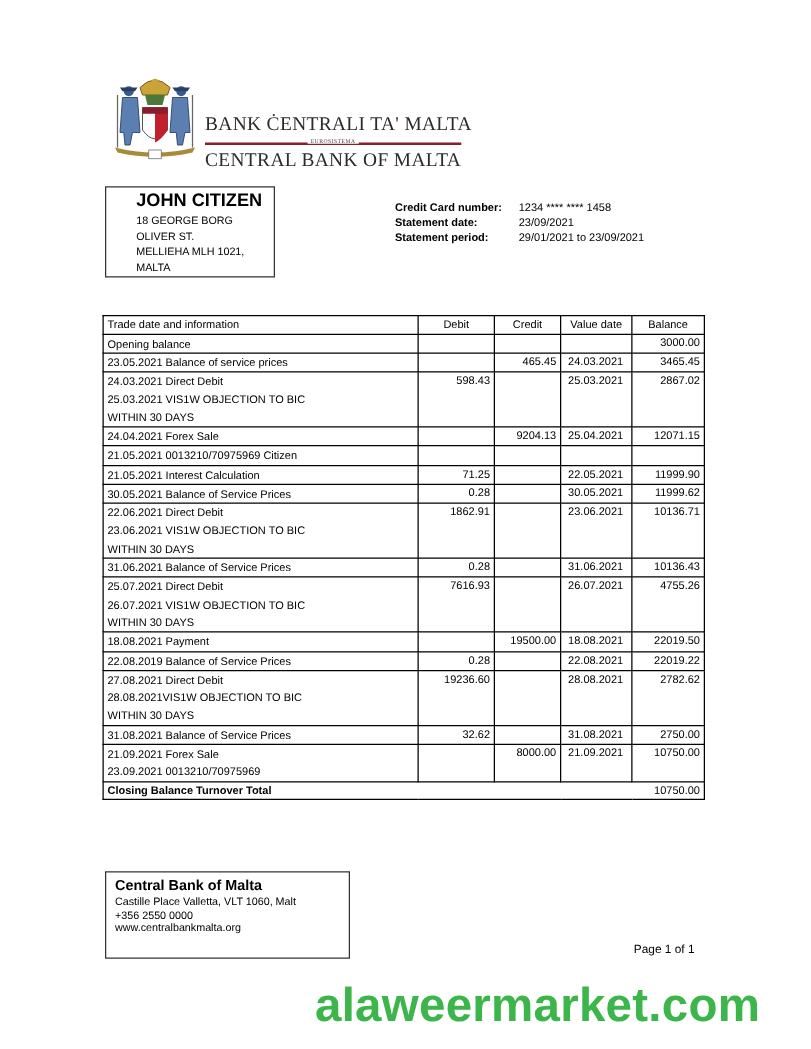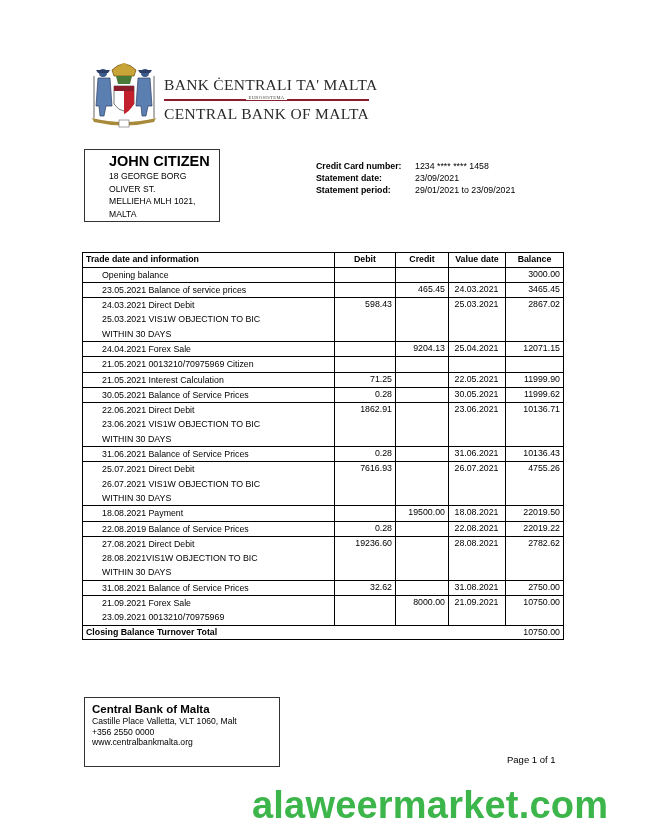--- a/index.html
+++ b/index.html
@@ -1,39 +1,39 @@
 <!DOCTYPE html>
 <html><head>
 <meta charset="utf-8">
 <style>
   html, body { margin:0; padding:0; background:#ffffff; }
   body { width:649px; height:839px; position:relative; overflow:hidden; font-family:"Liberation Sans", sans-serif; color:#000; }
   .logo { position:absolute; left:86px; top:56px; width:76px; height:76px; }
-  .bank-name { position:absolute; left:164px; top:76px; width:205px; font-family:"Liberation Serif", serif; color:#2b2b2b; }
+  .bank-name { position:absolute; left:164px; top:91px; width:205px; font-family:"Liberation Serif", serif; color:#2b2b2b; }
   .bank-name .mt { font-size:15.5px; letter-spacing:0.3px; white-space:nowrap; }
   .bank-name .rule { position:relative; height:8px; margin:2px 0 1px; }
   .bank-name .rule:before { content:""; position:absolute; left:0; right:0; top:3px; height:1.5px; background:#8b1c2b; }
   .bank-name .rule span { position:absolute; left:50%; top:-1px; transform:translateX(-50%); background:#fff; padding:0 3px; font-size:4.5px; letter-spacing:0.4px; color:#444; }
   .bank-name .en { font-size:15.5px; letter-spacing:0.3px; white-space:nowrap; }
 
   .address-box { position:absolute; left:84px; top:149px; width:136px; height:73px; border:1px solid #333; padding:3px 0 0 24px; box-sizing:border-box; }
   .address-box .name { font-weight:bold; font-size:14.5px; line-height:17px; }
   .address-box .line { font-size:8.6px; line-height:12.5px; }
 
   .card-info { position:absolute; left:316px; top:160px; font-size:8.8px; line-height:12px; }
   .card-info .row { display:flex; }
   .card-info .lbl { font-weight:bold; width:99px; }
 
   table.stmt { position:absolute; left:82px; top:252px; width:481px; border-collapse:collapse; font-size:8.8px; table-layout:fixed; }
   table.stmt td, table.stmt th { border:1px solid #000; padding:0 3px; height:13.5px; line-height:13.5px; vertical-align:top; white-space:nowrap; overflow:hidden; }
-  table.stmt th { font-weight:bold; text-align:center; }
+  table.stmt th { font-weight:normal; text-align:center; }
   table.stmt th.left { text-align:left; }
   table.stmt td.num { text-align:right; }
   table.stmt td.date { text-align:center; padding-left:2px; }
-  table.stmt td .l { display:block; height:14.3px; line-height:14.3px;margin-left:16px; }
+  table.stmt td .l { display:block; height:14.3px; line-height:14.3px; }
   table.stmt tr.total td { font-weight:bold; }
   table.stmt tr.total td.num { font-weight:normal; }
   table.stmt tr.total td.noborder { border-left:none; border-right:none; }
 
   .footer-box { position:absolute; left:84px; top:697px; width:196px; height:70px; border:1px solid #333; box-sizing:border-box; padding:5px 0 0 7px; }
   .footer-box .title { font-weight:bold; font-size:11.5px; line-height:13px; }
   .footer-box .line { font-size:8.6px; line-height:10.5px; }
 
   .page-num { position:absolute; left:507px; top:754px; font-size:9.5px; }
   .watermark { position:absolute; left:252px; top:784px; font-size:38px; font-weight:bold; color:#3cb54a; letter-spacing:0.2px; white-space:nowrap; }

